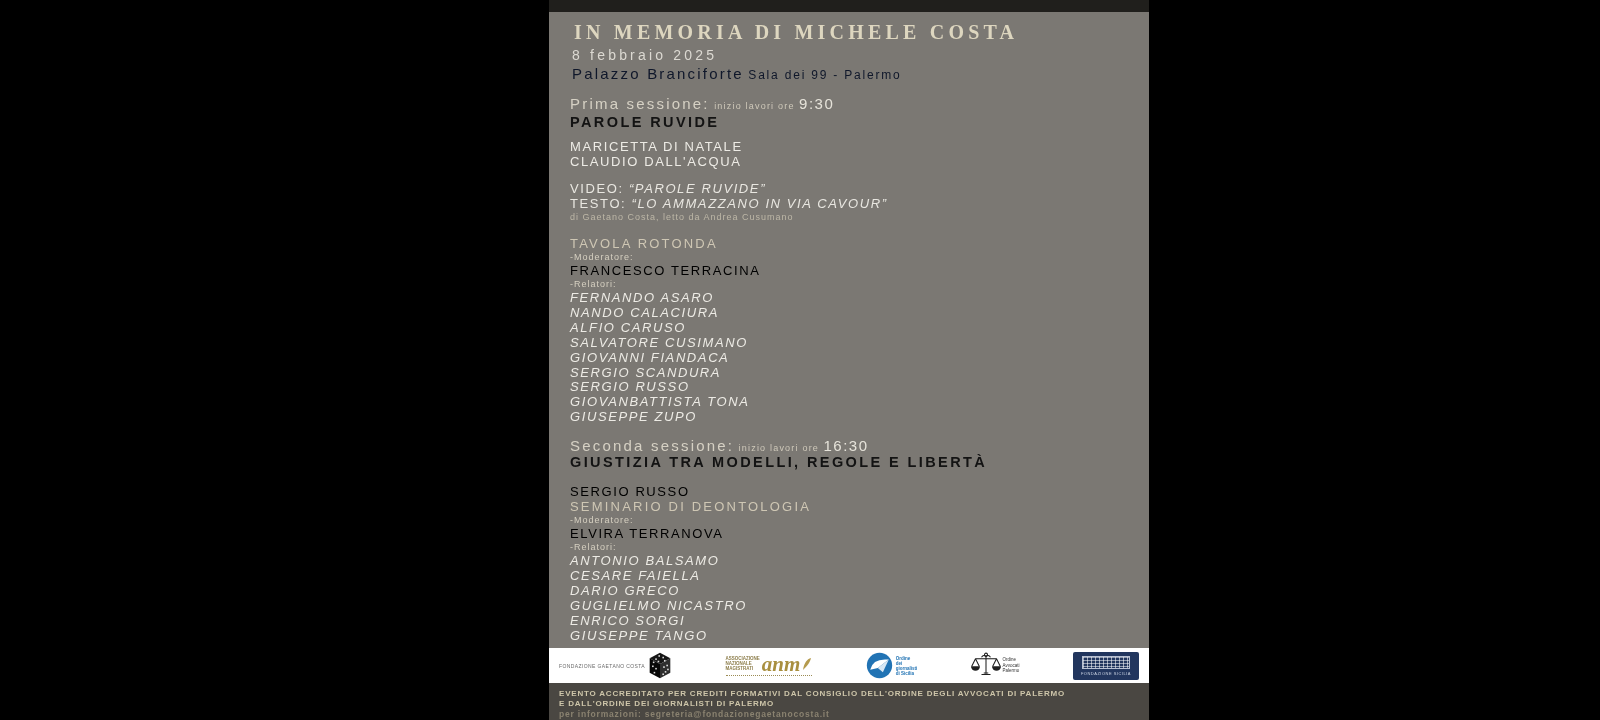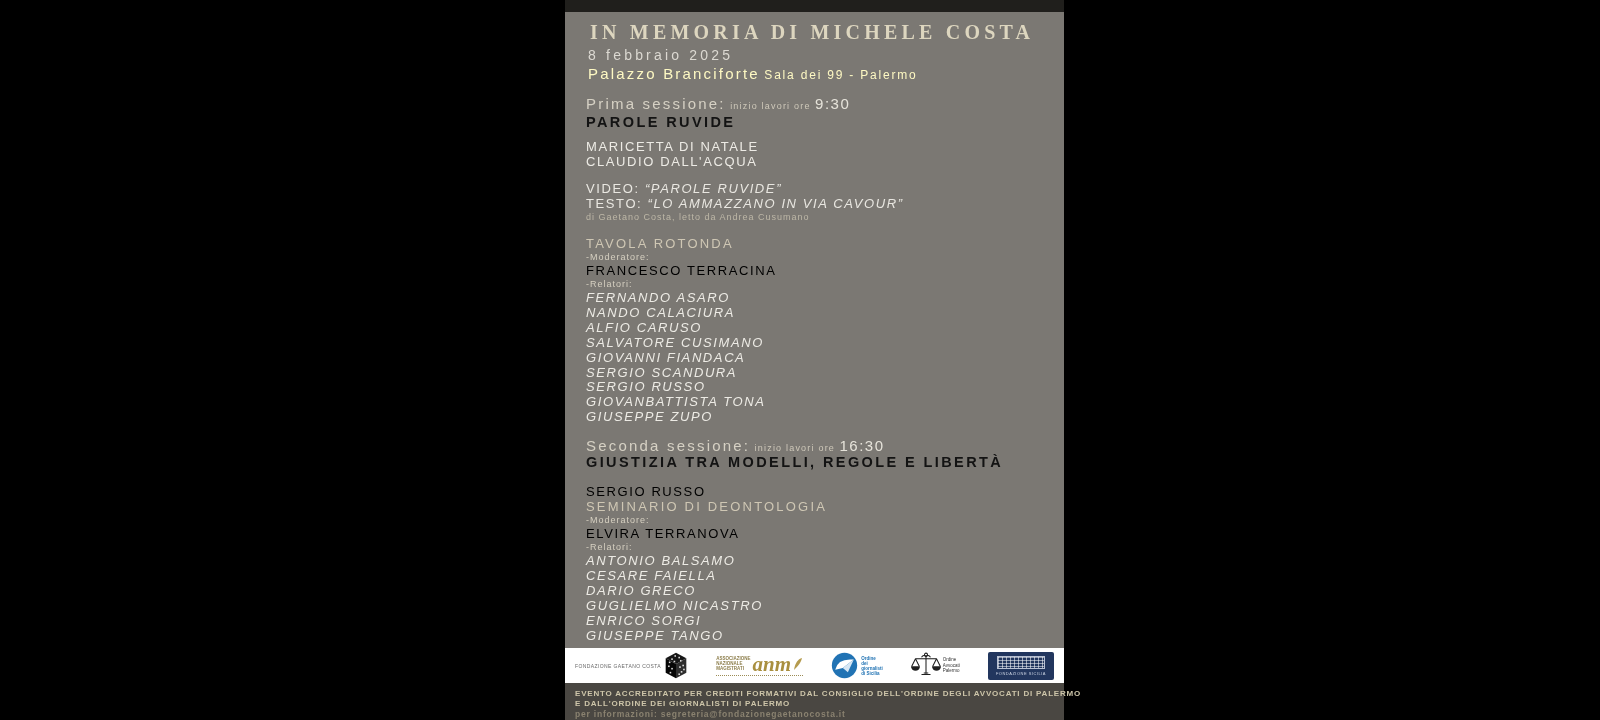--- a/index.html
+++ b/index.html
@@ -1,27 +1,27 @@
 <!DOCTYPE html>
 <html><head>
 <meta charset="utf-8">
 <style>
   html,body{margin:0;padding:0;}
   body{
     width:1600px;height:720px;background:#000;position:relative;overflow:hidden;
     font-family:"Liberation Sans",sans-serif;
   }
-  .poster{position:absolute;left:549px;top:0;width:499px;height:720px;background:#7b7873;margin-left:16px;}
+  .poster{position:absolute;left:549px;top:0;width:600px;height:720px;background:#7b7873;}
   .top-strip{position:absolute;top:0;left:0;right:0;height:12px;background:#201f1c;}
 
   .title{position:absolute;top:21px;left:25px;margin:0;white-space:nowrap;
     font-family:"Liberation Serif",serif;font-weight:700;font-size:20px;
     letter-spacing:4.2px;color:#ddd6bf;}
   .date{position:absolute;top:47px;left:23px;font-size:14px;letter-spacing:3.2px;color:#dcd9d2;white-space:nowrap;}
-  .venue{position:absolute;top:65px;left:23px;color:#fef9c3;white-space:nowrap;}
+  .venue{position:absolute;top:65px;left:23px;color:#0f172a;white-space:nowrap;}
   .venue-main{font-size:15px;letter-spacing:2.2px;}
   .venue-detail{font-size:12px;letter-spacing:1.8px;}
 
   .session-line{position:absolute;left:21px;white-space:nowrap;}
   .s1line{top:95px}.s2line{top:437px}
   .session-label{font-size:15px;letter-spacing:2.2px;color:#d6d1c4;}
   .session-sub{font-size:9px;letter-spacing:1.2px;color:#cfc9ba;}
   .session-time{font-size:15px;letter-spacing:1.5px;color:#e6e3da;}
 
   .black-title{position:absolute;left:21px;font-weight:700;font-size:14.5px;

